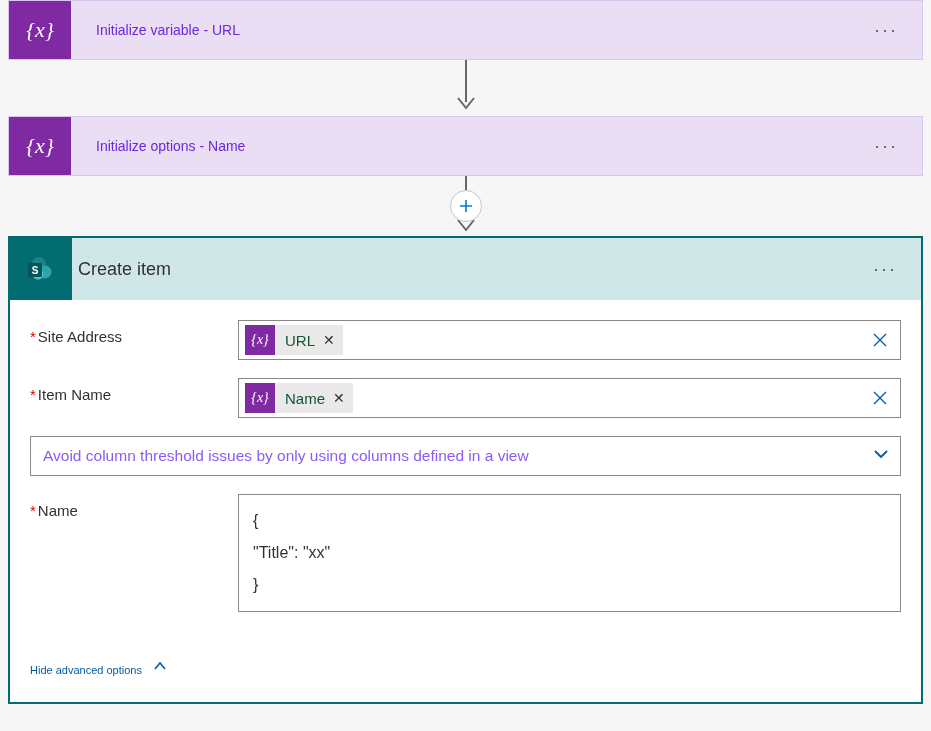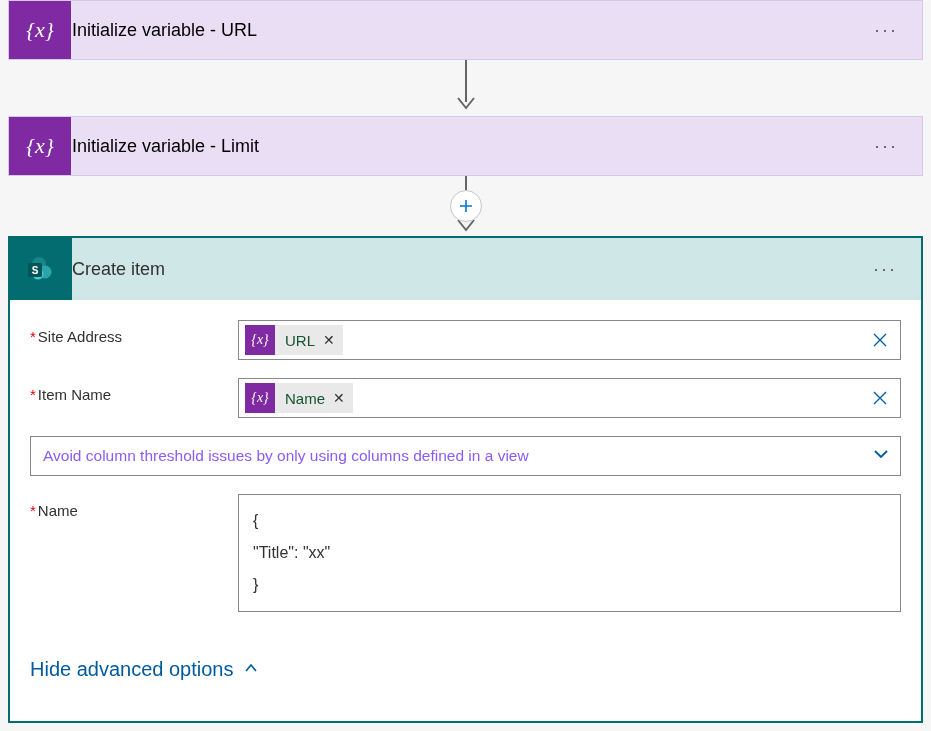--- a/index.html
+++ b/index.html
@@ -32,23 +32,23 @@
     background: #7F29A3;
     display: flex;
     align-items: center;
     justify-content: center;
     color: #fff;
     font-family: serif;
     font-style: italic;
     font-size: 22px;
   }
   .var-card .title {
-    padding-left: 1px;
-    font-size: 18px;
-    color: #000000;
+    padding-left: 25px;
+    font-size: 14px;
+    color: #6d28d9;
   }
   .var-card .card-menu {
     position: absolute;
     right: 24px;
     top: 50%;
     transform: translateY(-50%);
     font-size: 18px;
     letter-spacing: 2px;
     color: #555;
     cursor: pointer;
@@ -103,37 +103,37 @@
   }
   .action-header .sp-icon {
     width: 62px;
     height: 100%;
     background: #036C70;
     display: flex;
     align-items: center;
     justify-content: center;
   }
   .action-header .title {
-    padding-left: 0;
+    padding-left: 6px;
     font-size: 18px;
     color: #323130;
   }
   .action-header .card-menu {
     position: absolute;
     right: 24px;
     top: 50%;
     transform: translateY(-50%);
     font-size: 18px;
     letter-spacing: 2px;
     color: #555;
     cursor: pointer;
   }
 
   .action-body {
-    padding: 20px 20px 40px 20px;
+    padding: 20px 20px 24px 20px;
   }
   .field-row {
     display: flex;
     align-items: flex-start;
     margin-bottom: 18px;
   }
   .field-row:last-of-type { margin-bottom: 0; }
   .field-label {
     width: 208px;
     flex-shrink: 0;
@@ -218,21 +218,21 @@
     top: 50%;
     transform: translateY(-50%);
     cursor: pointer;
     color: #005A9E;
   }
 
   .advanced-link {
     margin-top: 28px;
     display: inline-flex;
     align-items: flex-end;
-    font-size: 20px;
+    font-size: 11px;
     color: #005A9E;
     cursor: pointer;
   }
   .advanced-link .chev-up {
     margin-left: 10px;
   }
 </style>
 </head>
 <body>
 
@@ -246,21 +246,21 @@
 
   <div class="connector">
     <svg width="24" height="56">
       <line x1="12" y1="0" x2="12" y2="42" stroke="#666" stroke-width="2"></line>
       <polyline points="4,38 12,48 20,38" fill="none" stroke="#666" stroke-width="2"></polyline>
     </svg>
   </div>
 
   <div class="var-card">
     <div class="icon-box">{x}</div>
-    <div class="title">Initialize variable - Limit</div>
+    <div class="title">Initialize options - Name</div>
     <div class="card-menu">···</div>
   </div>
 
   <div class="connector" style="height:42px;">
     <svg width="24" height="42">
       <line x1="12" y1="0" x2="12" y2="42" stroke="#666" stroke-width="2"></line>
     </svg>
     <div class="add-btn">
       <svg width="16" height="16" viewBox="0 0 16 16">
           <path d="M8 2v12M2 8h12" stroke="#0078d4" stroke-width="1.6" fill="none"></path>

